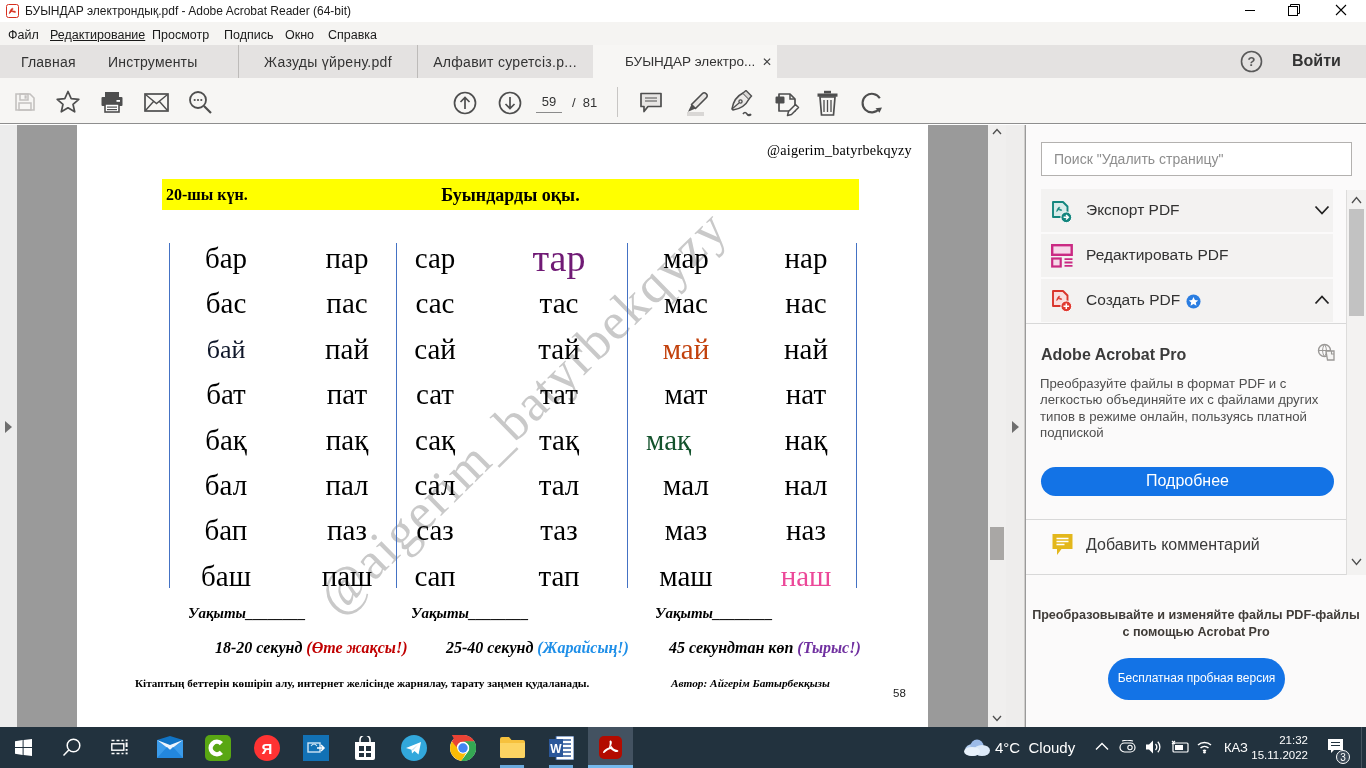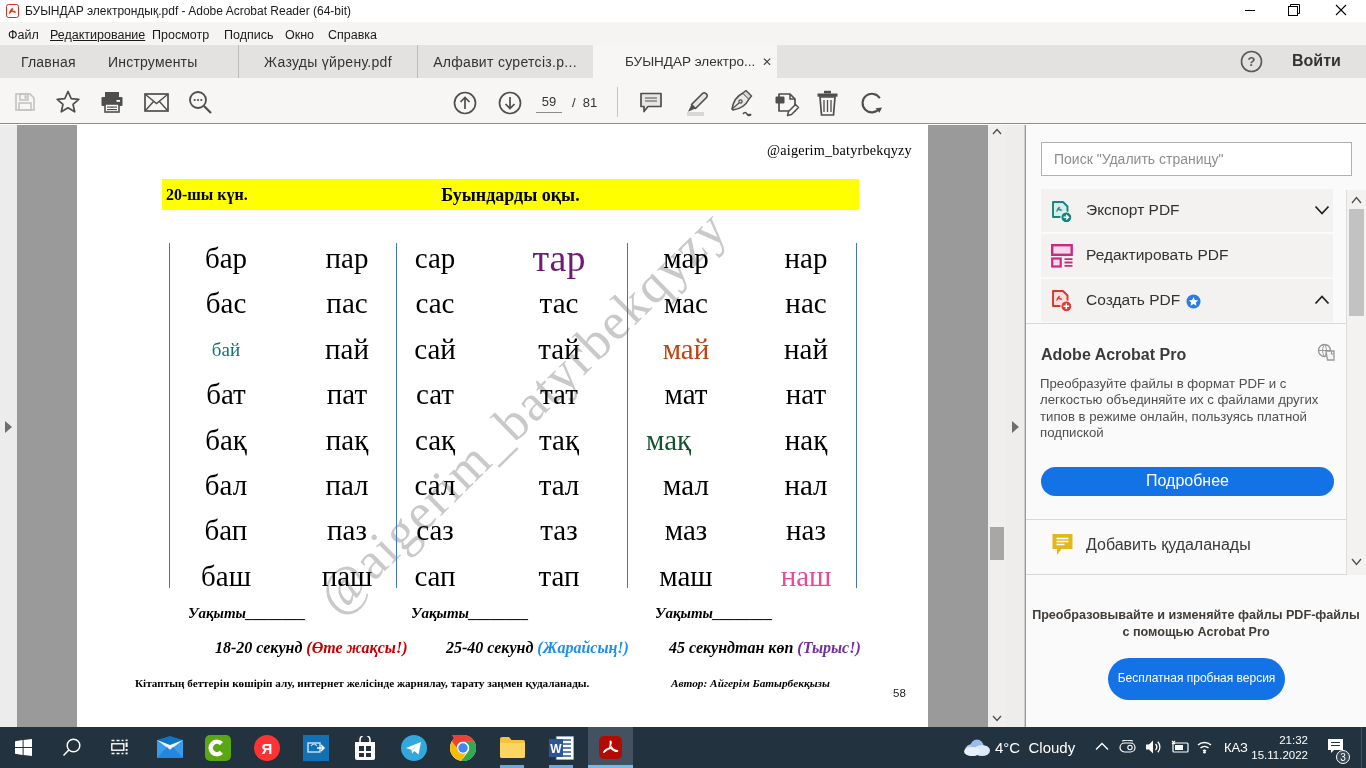--- a/index.html
+++ b/index.html
@@ -162,21 +162,21 @@
 <div class="abs ser nw" style="left:395px;top:243px;width:80px;text-align:center;font-size:29px;line-height:31px;color:#000;">сар</div>
 <div class="abs ser nw" style="left:519px;top:243px;width:80px;text-align:center;font-size:38px;line-height:31px;color:#701a75;">тар</div>
 <div class="abs ser nw" style="left:646px;top:243px;width:80px;text-align:center;font-size:29px;line-height:31px;color:#000;">мар</div>
 <div class="abs ser nw" style="left:766px;top:243px;width:80px;text-align:center;font-size:29px;line-height:31px;color:#000;">нар</div>
 <div class="abs ser nw" style="left:186px;top:288px;width:80px;text-align:center;font-size:29px;line-height:31px;color:#000;">бас</div>
 <div class="abs ser nw" style="left:307px;top:288px;width:80px;text-align:center;font-size:29px;line-height:31px;color:#000;">пас</div>
 <div class="abs ser nw" style="left:395px;top:288px;width:80px;text-align:center;font-size:29px;line-height:31px;color:#000;">сас</div>
 <div class="abs ser nw" style="left:519px;top:288px;width:80px;text-align:center;font-size:29px;line-height:31px;color:#000;">тас</div>
 <div class="abs ser nw" style="left:646px;top:288px;width:80px;text-align:center;font-size:29px;line-height:31px;color:#000;">мас</div>
 <div class="abs ser nw" style="left:766px;top:288px;width:80px;text-align:center;font-size:29px;line-height:31px;color:#000;">нас</div>
-<div class="abs ser nw" style="left:186px;top:334px;width:80px;text-align:center;font-size:19px;line-height:31px;color:#0f766e;">бай</div>
+<div class="abs ser nw" style="left:186px;top:334px;width:80px;text-align:center;font-size:26px;line-height:31px;color:#0f172a;">бай</div>
 <div class="abs ser nw" style="left:307px;top:334px;width:80px;text-align:center;font-size:29px;line-height:31px;color:#000;">пай</div>
 <div class="abs ser nw" style="left:395px;top:334px;width:80px;text-align:center;font-size:29px;line-height:31px;color:#000;">сай</div>
 <div class="abs ser nw" style="left:519px;top:334px;width:80px;text-align:center;font-size:29px;line-height:31px;color:#000;">тай</div>
 <div class="abs ser nw" style="left:646px;top:334px;width:80px;text-align:center;font-size:29px;line-height:31px;color:#c2410c;">май</div>
 <div class="abs ser nw" style="left:766px;top:334px;width:80px;text-align:center;font-size:29px;line-height:31px;color:#000;">най</div>
 <div class="abs ser nw" style="left:186px;top:379px;width:80px;text-align:center;font-size:29px;line-height:31px;color:#000;">бат</div>
 <div class="abs ser nw" style="left:307px;top:379px;width:80px;text-align:center;font-size:29px;line-height:31px;color:#000;">пат</div>
 <div class="abs ser nw" style="left:395px;top:379px;width:80px;text-align:center;font-size:29px;line-height:31px;color:#000;">сат</div>
 <div class="abs ser nw" style="left:519px;top:379px;width:80px;text-align:center;font-size:29px;line-height:31px;color:#000;">тат</div>
 <div class="abs ser nw" style="left:646px;top:379px;width:80px;text-align:center;font-size:29px;line-height:31px;color:#000;">мат</div>
@@ -285,21 +285,21 @@
 
 <div class="abs" style="left:1041px;top:467px;width:293px;height:29px;background:#1373e6;border-radius:14.5px;"></div>
 <div class="abs nw" style="left:1041px;top:472px;width:293px;text-align:center;font-size:16px;color:#fff;">Подробнее</div>
 
 <div class="abs" style="left:1026px;top:519px;width:320px;height:1px;background:#d8d8d8;"></div>
 
 <svg class="abs" style="left:1051px;top:533px;" width="23" height="24" viewBox="0 0 23 24">
  <path d="M1.5 1 h20 v15 h-11 l-4.5 6 v-6 h-4.5 z" fill="#e3b71c"></path>
  <path d="M5.5 5.5 h12 M5.5 8.5 h12 M5.5 11.5 h8" stroke="#fff" stroke-width="1.6"></path>
 </svg>
-<div class="abs nw" style="left:1086px;top:536px;font-size:16px;color:#3a3a3a;">Добавить қудаланады</div>
+<div class="abs nw" style="left:1086px;top:536px;font-size:16px;color:#3a3a3a;">Добавить комментарий</div>
 
 <div class="abs" style="left:1026px;top:574px;width:340px;height:1px;background:#d8d8d8;"></div>
 
 <div class="abs nw" style="left:1026px;top:607px;width:340px;text-align:center;font-size:12.6px;line-height:16.5px;font-weight:bold;color:#403c38;">Преобразовывайте и изменяйте файлы PDF-файлы<br>с помощью Acrobat Pro</div>
 <div class="abs" style="left:1108px;top:658px;width:177px;height:42px;background:#1373e6;border-radius:21px;"></div>
 <div class="abs nw" style="left:1108px;top:671px;width:177px;text-align:center;font-size:12px;color:#fff;">Бесплатная пробная версия</div>
 
 <div class="abs" style="left:1346px;top:190px;width:20px;height:385px;background:#f3f2f1;border-left:1px solid #dddcdb;"></div>
 <div class="abs" style="left:1349px;top:209px;width:15px;height:107px;background:#c2c2c2;"></div>
 <svg class="abs" style="left:1351px;top:196px;" width="11" height="9" viewBox="0 0 11 9">

